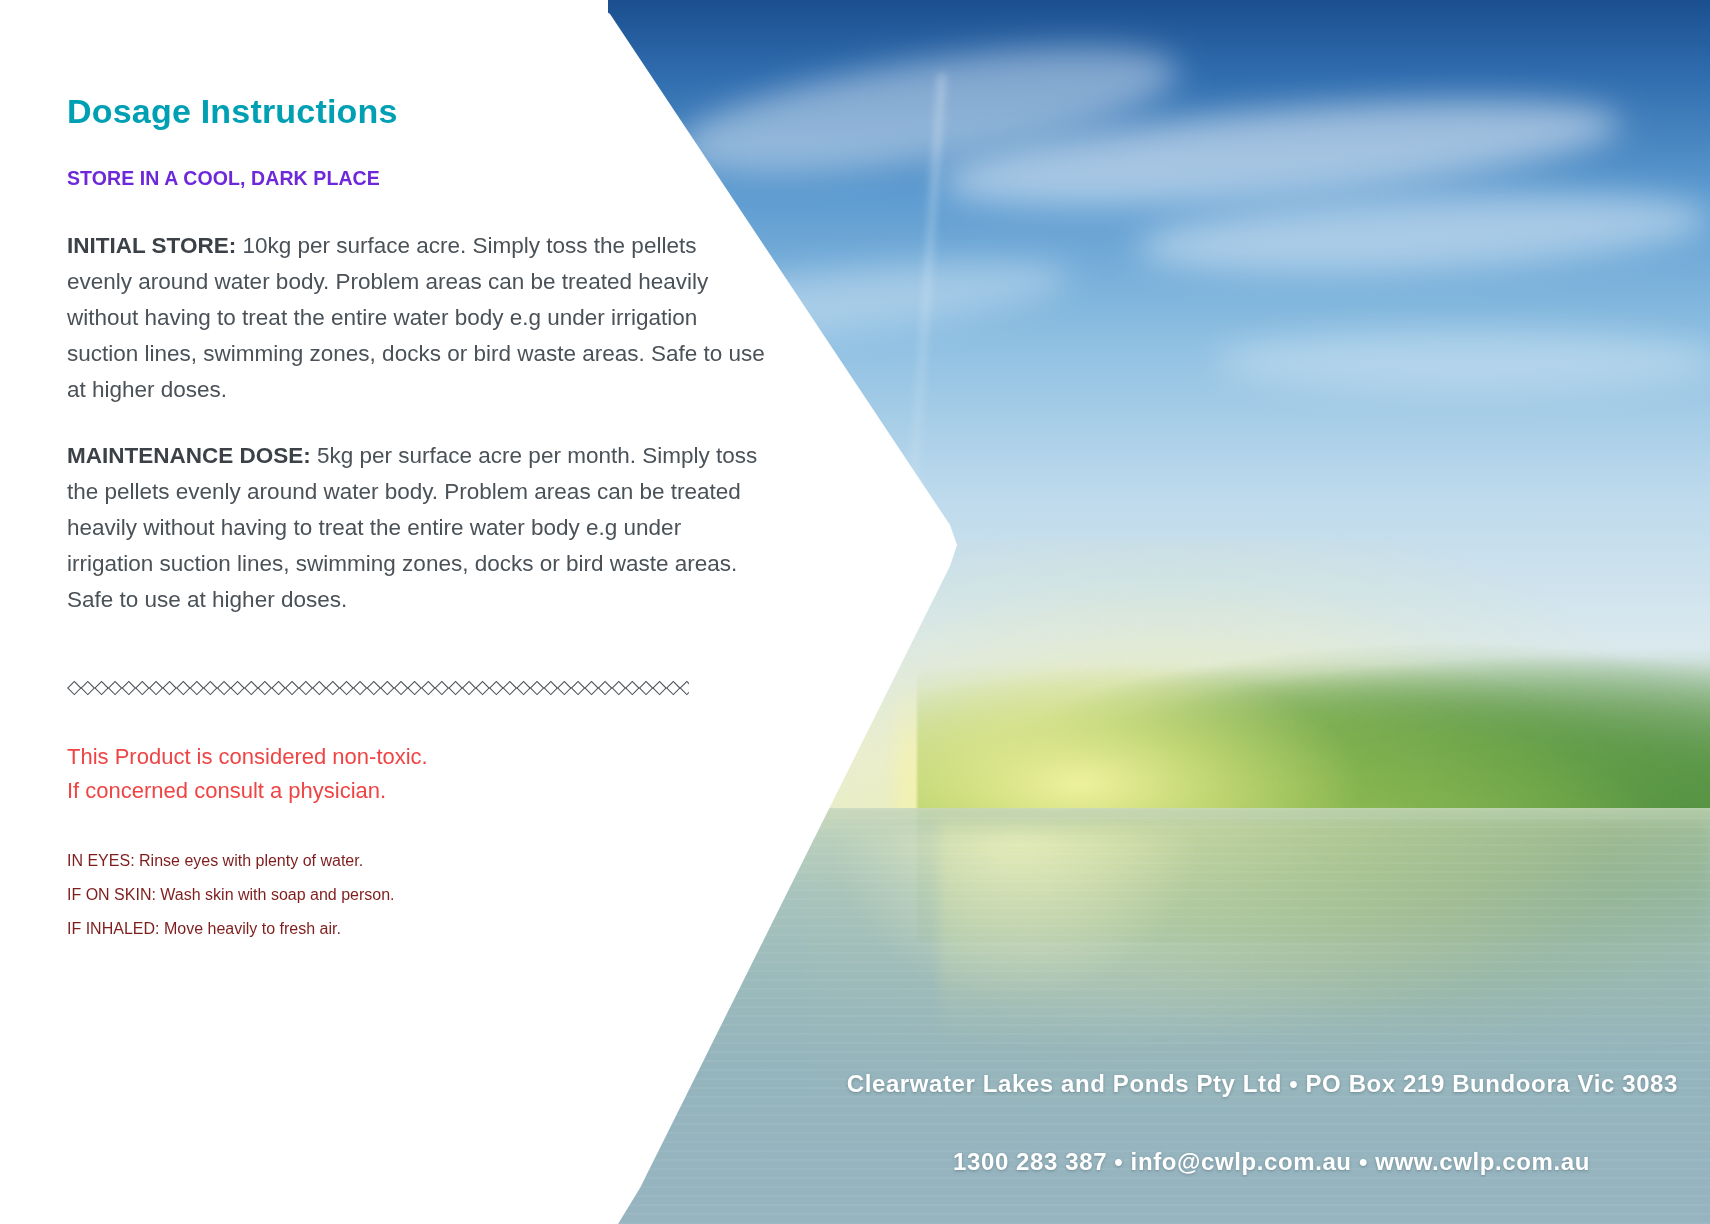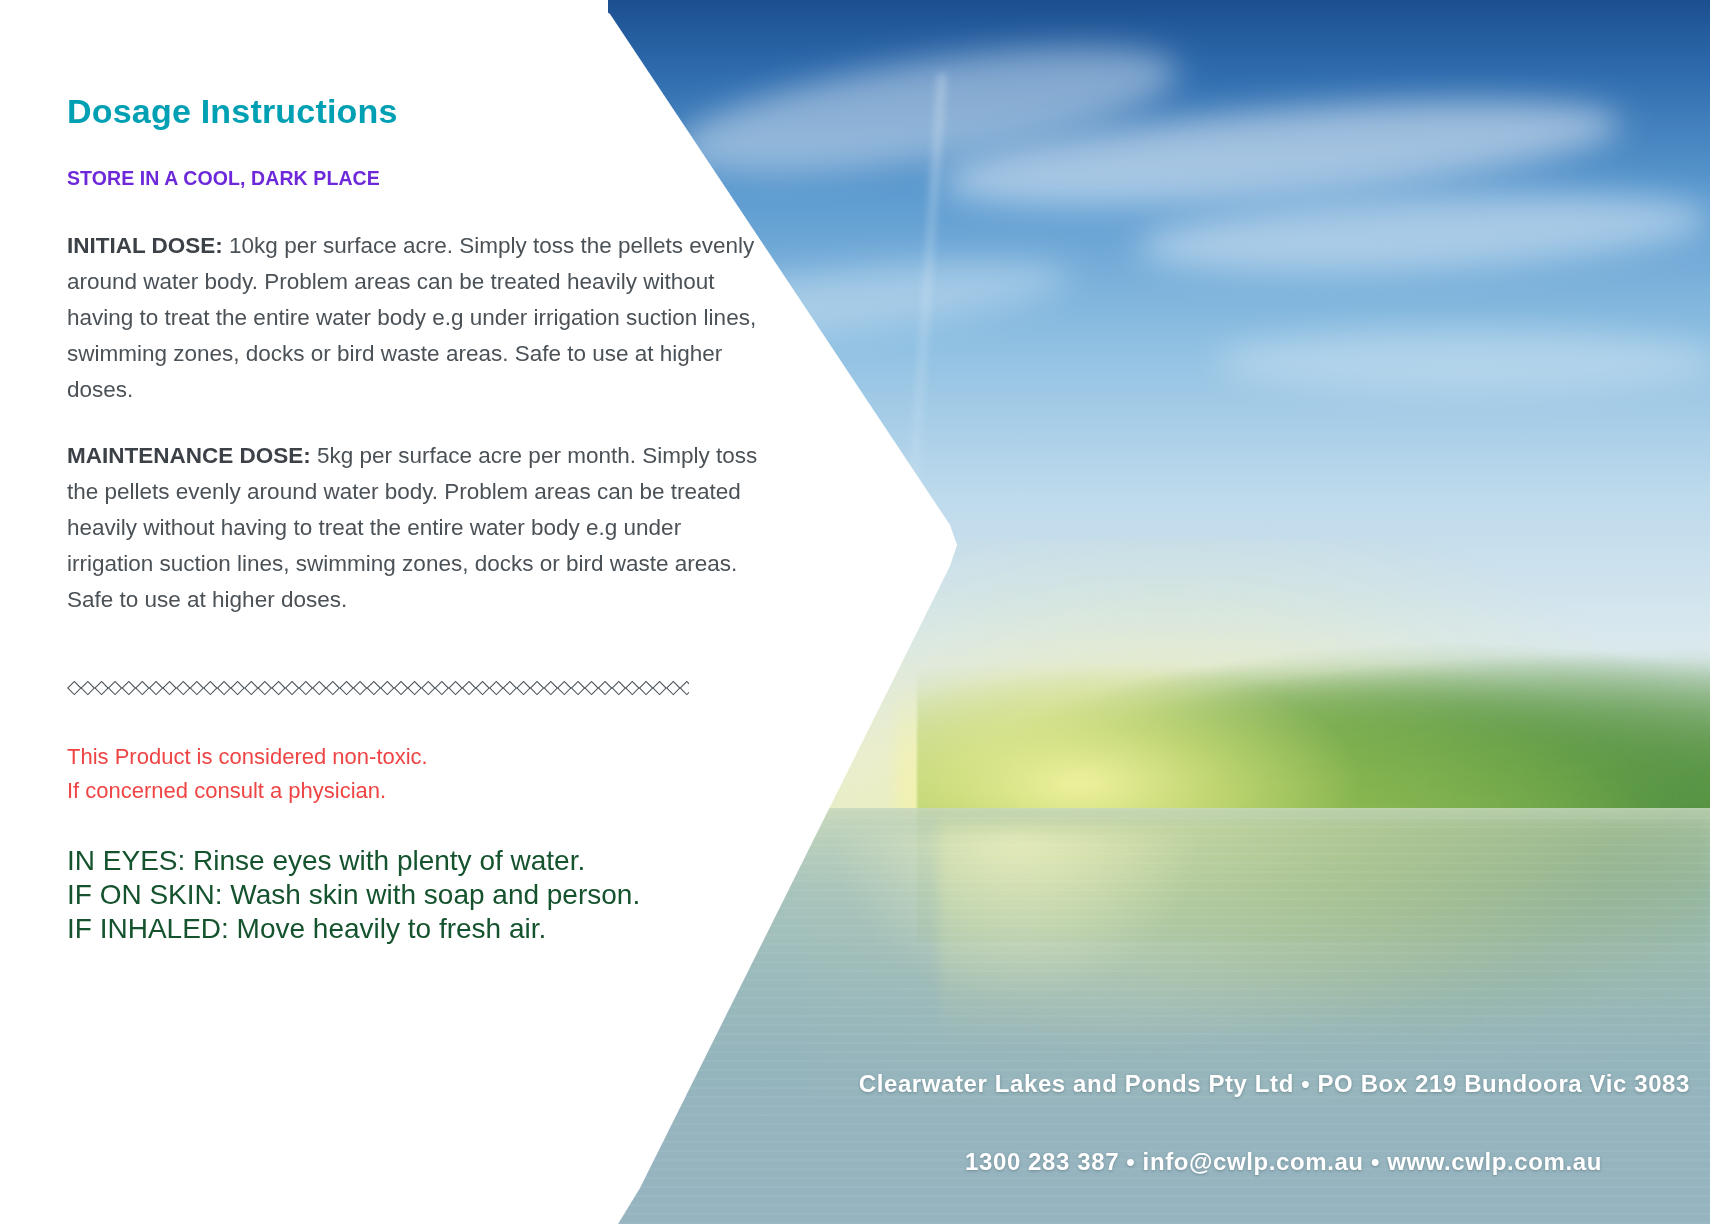--- a/index.html
+++ b/index.html
@@ -218,30 +218,30 @@
   }
 
   .note {
     margin-top: 42px;
     font-size: 22px;
     line-height: 34px;
     color: #ef4444;
   }
   .first-aid {
     margin-top: 36px;
-    font-size: 28px;
+    font-size: 16px;
     line-height: 34px;
-    color: #14532d;
+    color: #7f1d1d;
   }
 
   
   .footer {
     position: absolute;
     left: 620px;
-    right: 20px;
+    right: 32px;
     bottom: 42px;
     text-align: right;
     color: #ffffff;
     font-size: 24px;
     line-height: 40px;
     font-weight: bold;
     letter-spacing: 0.6px;
     text-shadow: 0 1px 3px rgba(40,60,70,0.35);
   }
   .footer .line2 { padding-right: 88px; margin-top: 38px; }
@@ -269,21 +269,21 @@
   </div>
 
   <div class="panel"></div>
 
   <div class="content">
     <h1 class="title">Dosage Instructions</h1>
 
     <div class="store-line">STORE IN A COOL, DARK PLACE</div>
 
     <p class="dose-block">
-      <b>INITIAL DOSE:</b><span> 10kg per surface acre. Simply toss the pellets evenly around water body. Problem areas can be treated heavily without having to treat the entire water body e.g under irrigation suction lines, swimming zones, docks or bird waste areas. Safe to use at higher doses.</span>
+      <b>INITIAL STORE:</b><span> 10kg per surface acre. Simply toss the pellets evenly around water body. Problem areas can be treated heavily without having to treat the entire water body e.g under irrigation suction lines, swimming zones, docks or bird waste areas. Safe to use at higher doses.</span>
     </p>
 
     <p class="dose-block second">
       <b>MAINTENANCE DOSE:</b><span> 5kg per surface acre per month. Simply toss the pellets evenly around water body. Problem areas can be treated heavily without having to treat the entire water body e.g under irrigation suction lines, swimming zones, docks or bird waste areas. Safe to use at higher doses.</span>
     </p>
 
     <div class="divider">◇◇◇◇◇◇◇◇◇◇◇◇◇◇◇◇◇◇◇◇◇◇◇◇◇◇◇◇◇◇◇◇◇◇◇◇◇◇◇◇◇◇◇◇◇◇◇◇◇◇◇◇◇◇◇</div>
 
     <div class="note">
       <div>This Product is considered non-toxic.</div>

